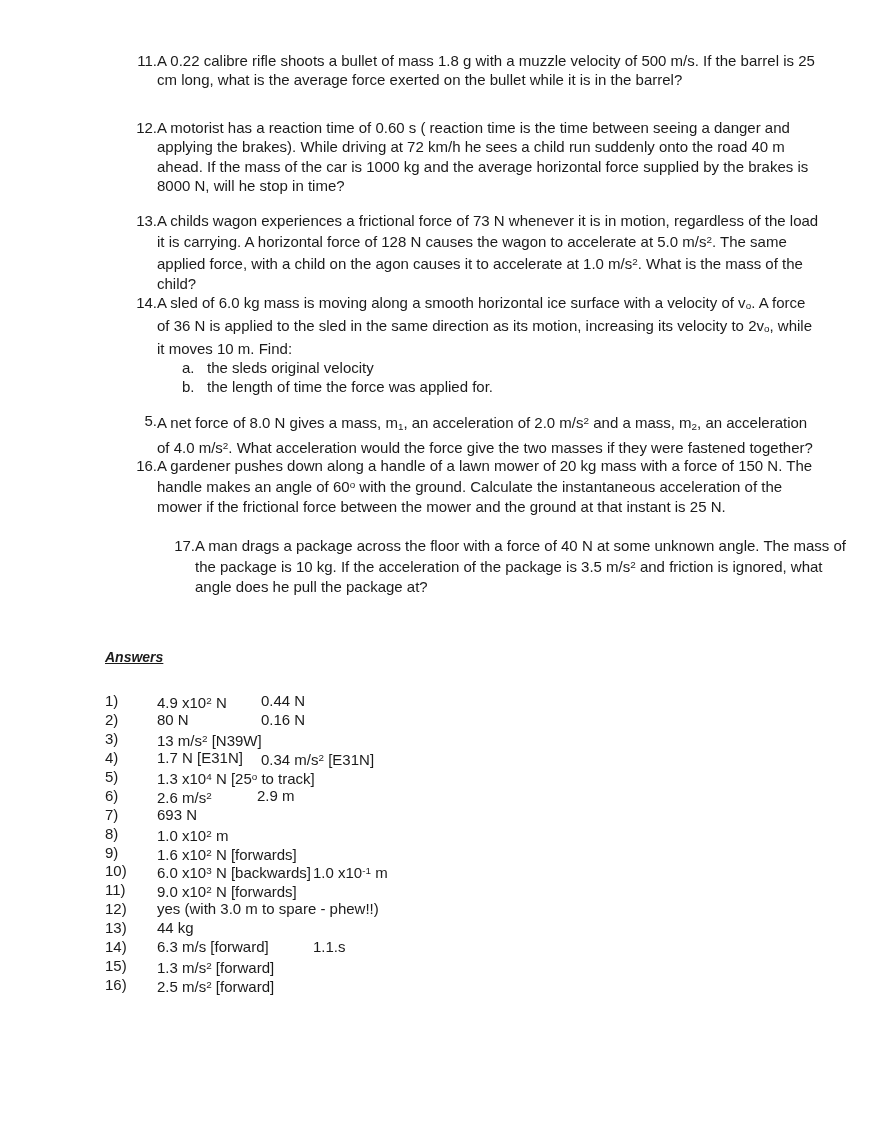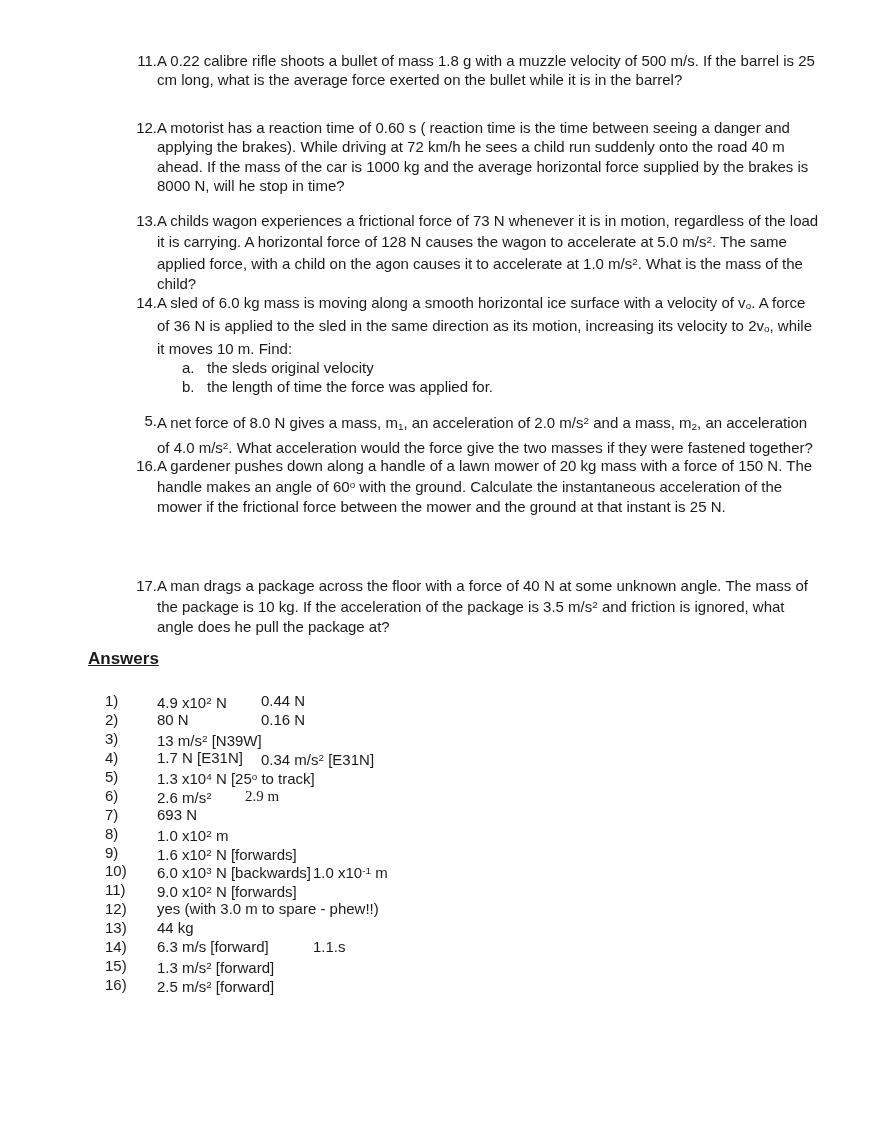--- a/index.html
+++ b/index.html
@@ -28,21 +28,21 @@
     display: flex;
     width: 692px;
     line-height: 19.4px;
   }
   .prob:nth-child(1) { top: 51px; }
   .prob:nth-child(2) { top: 118px; }
   .prob:nth-child(3) { top: 211px; }
   .prob:nth-child(4) { top: 293px; }
   .prob:nth-child(5) { top: 411px; }
   .prob:nth-child(6) { top: 456px; }
-  .prob:nth-child(7) { top: 576px; }
+  .prob:nth-child(7) { top: 536px; margin-left: 38px; }
   .pnum {
     flex: none;
     width: 27px;
     text-align: right;
   }
   .pbody { width: 662px; }
   .ptext { width: 662px; }
   .sub {
     display: flex;
     margin-left: 25px;
@@ -55,25 +55,26 @@
     font-size: 66%;
     vertical-align: 0.42em;
   }
   sub {
     font-size: 66%;
     vertical-align: -0.14em;
   }
   
   .answers-heading {
     position: absolute;
-    left: 88px;
+    left: 105px;
     top: 649px;
-    font-size: 17px;
+    font-size: 14px;
     font-weight: bold;
     text-decoration: underline;
+    font-style: italic;
   }
   .answer-rows {
     position: absolute;
     left: 105px;
     top: 692px;
     width: 640px;
   }
   .arow {
     position: relative;
     height: 18.95px;
@@ -160,21 +161,21 @@
         <span class="av1">1.7 N [E31N]</span>
         <span class="av2" style="left: 156px;">0.34 m/s<sup>2</sup> [E31N]</span>
       </div>
       <div class="arow">
         <span class="anum">5)</span>
         <span class="av1">1.3 x10<sup>4</sup> N [25<sup>o</sup> to track]</span>
       </div>
       <div class="arow">
         <span class="anum">6)</span>
         <span class="av1">2.6 m/s<sup>2</sup></span>
-        <span class="av2" style="left: 140px; font-family: Liberation Serif, serif;">2.9 m</span>
+        <span class="av2" style="left: 152px;">2.9 m</span>
       </div>
       <div class="arow">
         <span class="anum">7)</span>
         <span class="av1">693 N</span>
       </div>
       <div class="arow">
         <span class="anum">8)</span>
         <span class="av1">1.0 x10<sup>2</sup> m</span>
       </div>
       <div class="arow">

